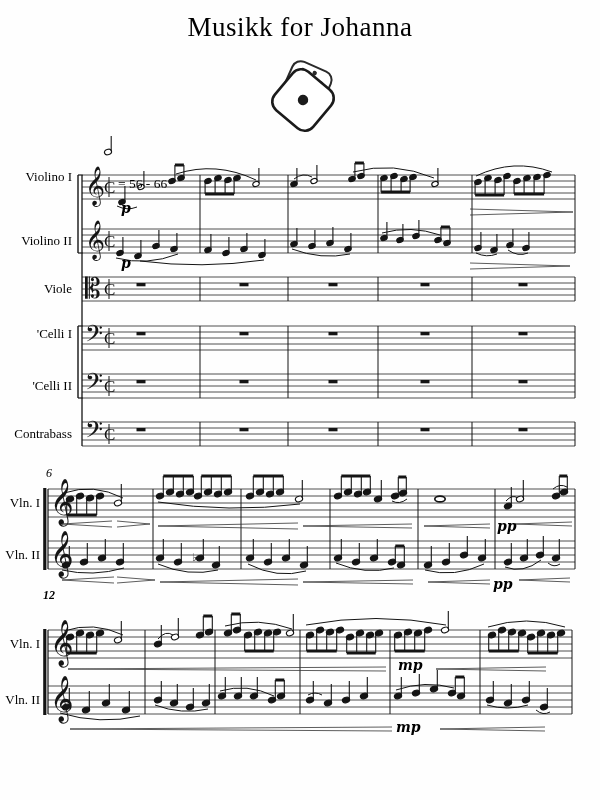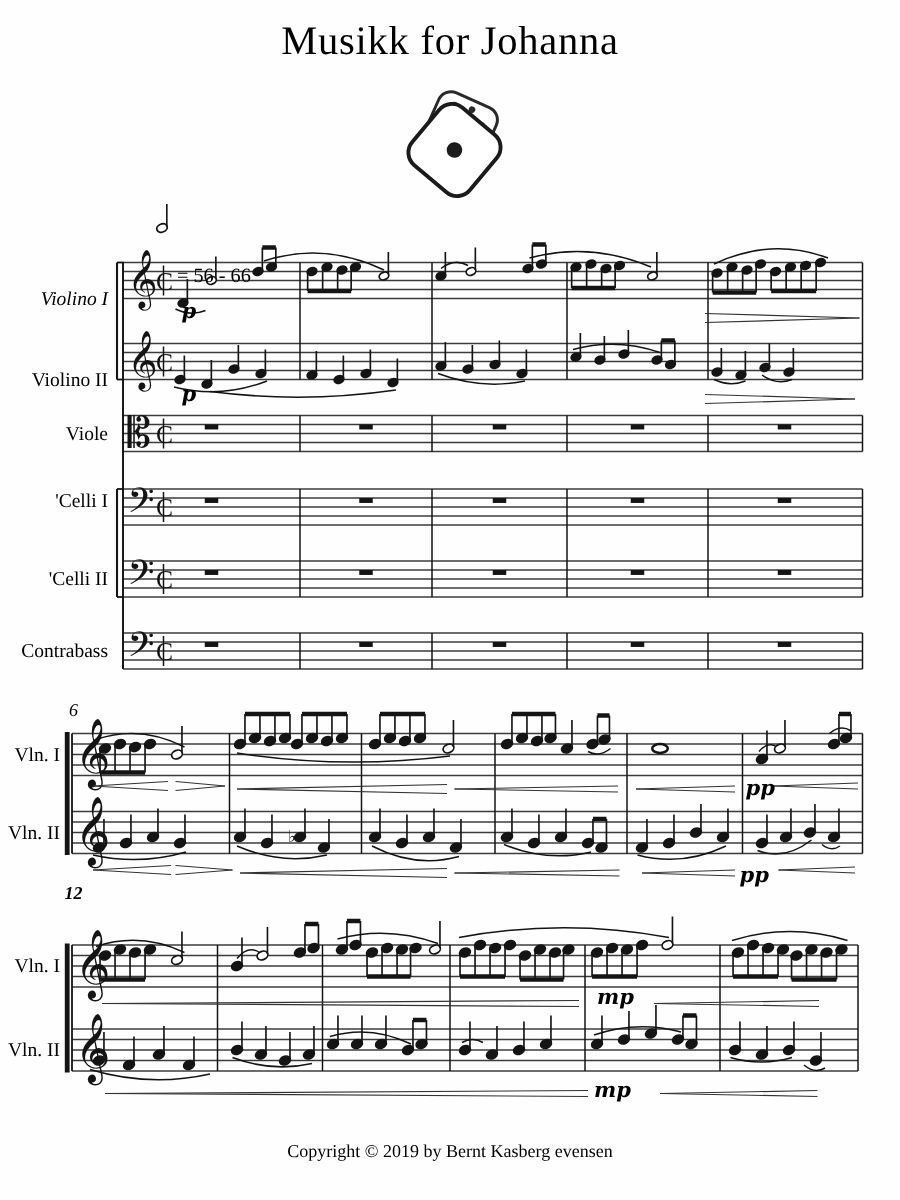--- a/index.html
+++ b/index.html
@@ -601,22 +601,22 @@
         <line x1="547.3000000000001" y1="706" x2="547.3000000000001" y2="688" stroke="#141414" stroke-width="1.1"></line>
         <path d="M 487 705 Q 507.5 711 528 705" fill="none" stroke="#141414" stroke-width="1"></path>
         <path d="M 536 710 Q 543 716 550 712" fill="none" stroke="#141414" stroke-width="1"></path>
         <line x1="70" y1="729" x2="392" y2="727" stroke="#333" stroke-width="0.8"></line>
         <line x1="70" y1="729" x2="392" y2="731" stroke="#333" stroke-width="0.8"></line>
         <line x1="440" y1="729" x2="545" y2="727" stroke="#333" stroke-width="0.8"></line>
         <line x1="440" y1="729" x2="545" y2="731" stroke="#333" stroke-width="0.8"></line>
       </g>
     </svg>
 
-  <span class="ilabel" style="top:191px;left:0;width:72px;font-style:italic;">Violino I</span>
-  <span class="ilabel" style="top:245px;left:0;width:72px;">Violino II</span>
+  <span class="ilabel" style="top:169px;left:0;width:72px;">Violino I</span>
+  <span class="ilabel" style="top:233px;left:0;width:72px;">Violino II</span>
   <span class="ilabel" style="top:281px;left:0;width:72px;">Viole</span>
   <span class="ilabel" style="top:326px;left:0;width:72px;">'Celli I</span>
   <span class="ilabel" style="top:378px;left:0;width:72px;">'Celli II</span>
   <span class="ilabel" style="top:426px;left:0;width:72px;">Contrabass</span>
 
   <span class="ilabel" style="top:495px;left:0;width:40px;">Vln. I</span>
   <span class="ilabel" style="top:547px;left:0;width:40px;">Vln. II</span>
   <span class="ilabel" style="top:636px;left:0;width:40px;">Vln. I</span>
   <span class="ilabel" style="top:692px;left:0;width:40px;">Vln. II</span>
 
@@ -625,14 +625,13 @@
 
   <span class="tempo-text">= 56 - 66</span>
 
   <span class="dyn" style="left:121px;top:200px;">p</span>
   <span class="dyn" style="left:121px;top:255px;">p</span>
   <span class="dyn" style="left:497px;top:518px;">pp</span>
   <span class="dyn" style="left:493px;top:576px;">pp</span>
   <span class="dyn" style="left:398px;top:657px;">mp</span>
   <span class="dyn" style="left:396px;top:719px;">mp</span>
 
-  <div class="copyright">Copyright © 2019 by Bernt Kasberg evensen</div>
 </div>
 
 </body></html>

